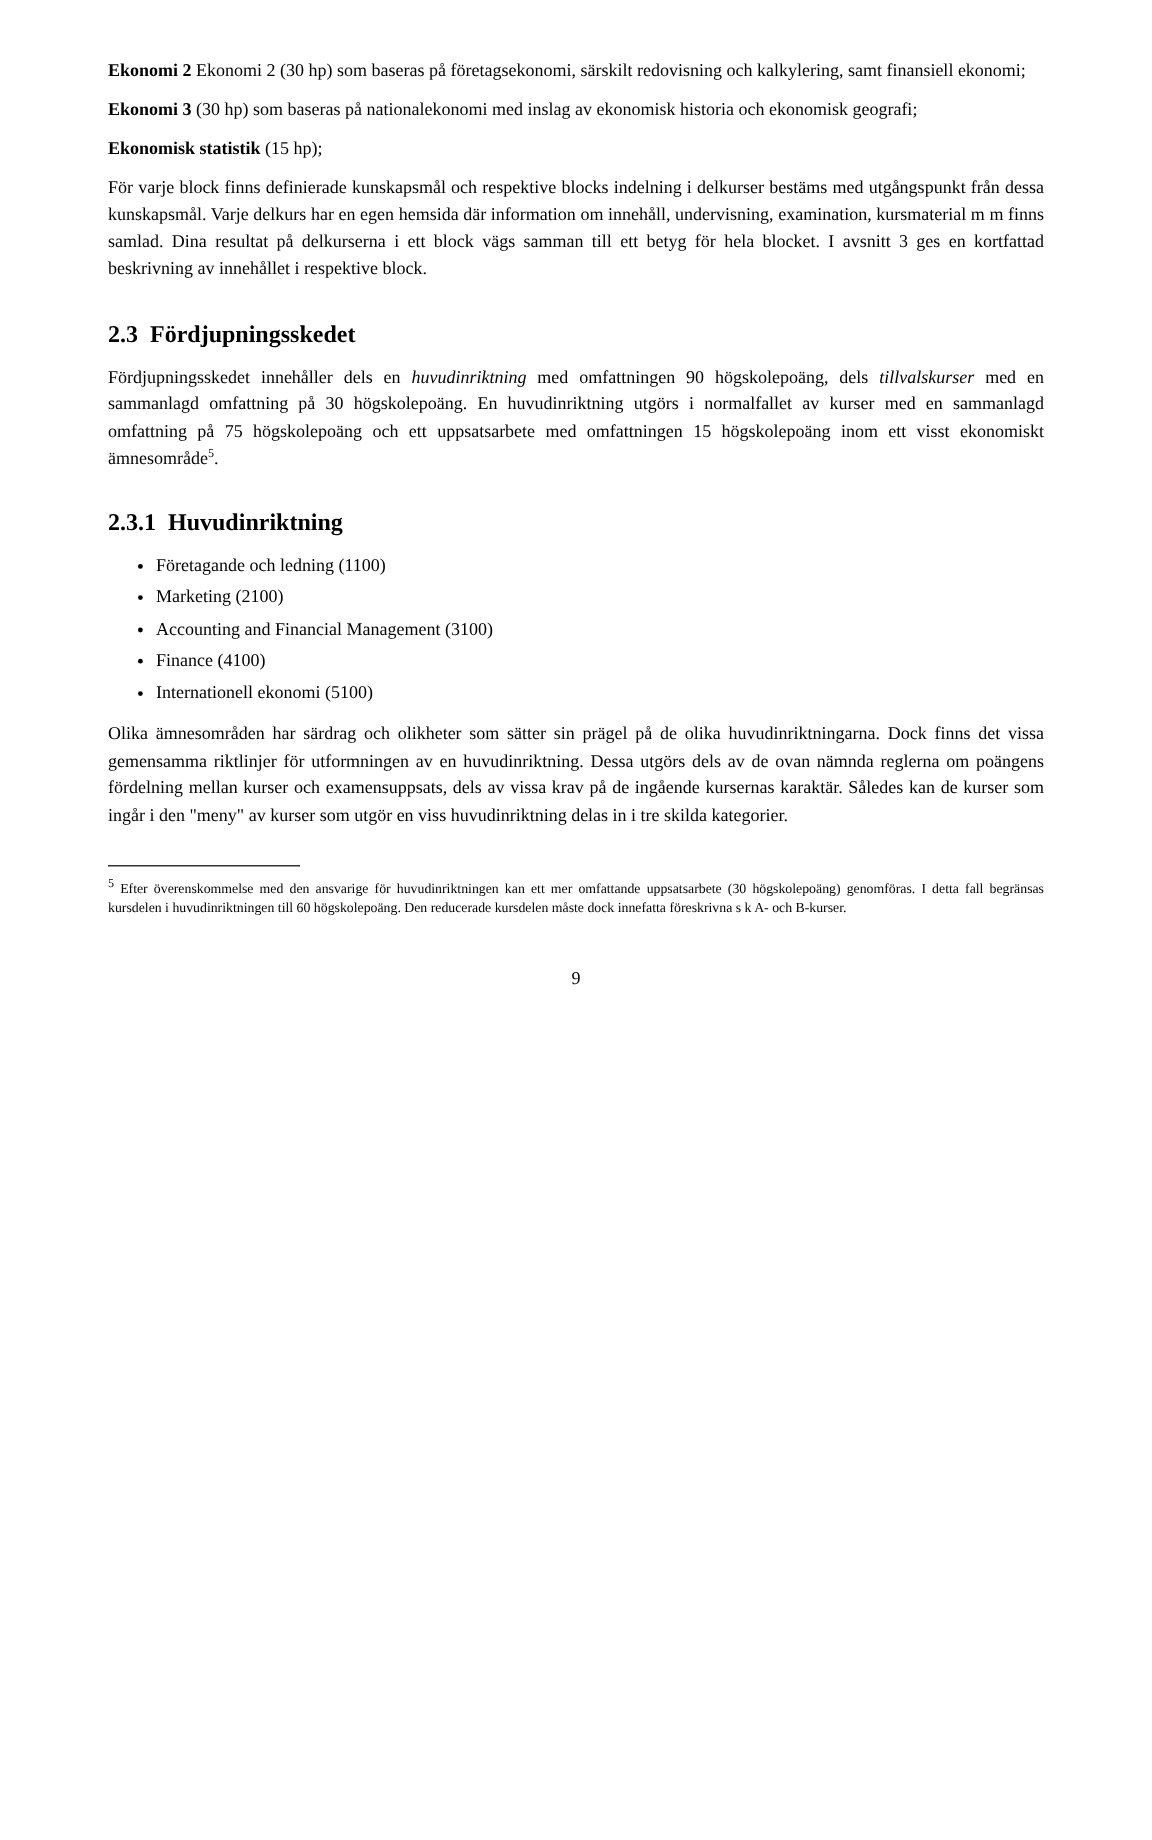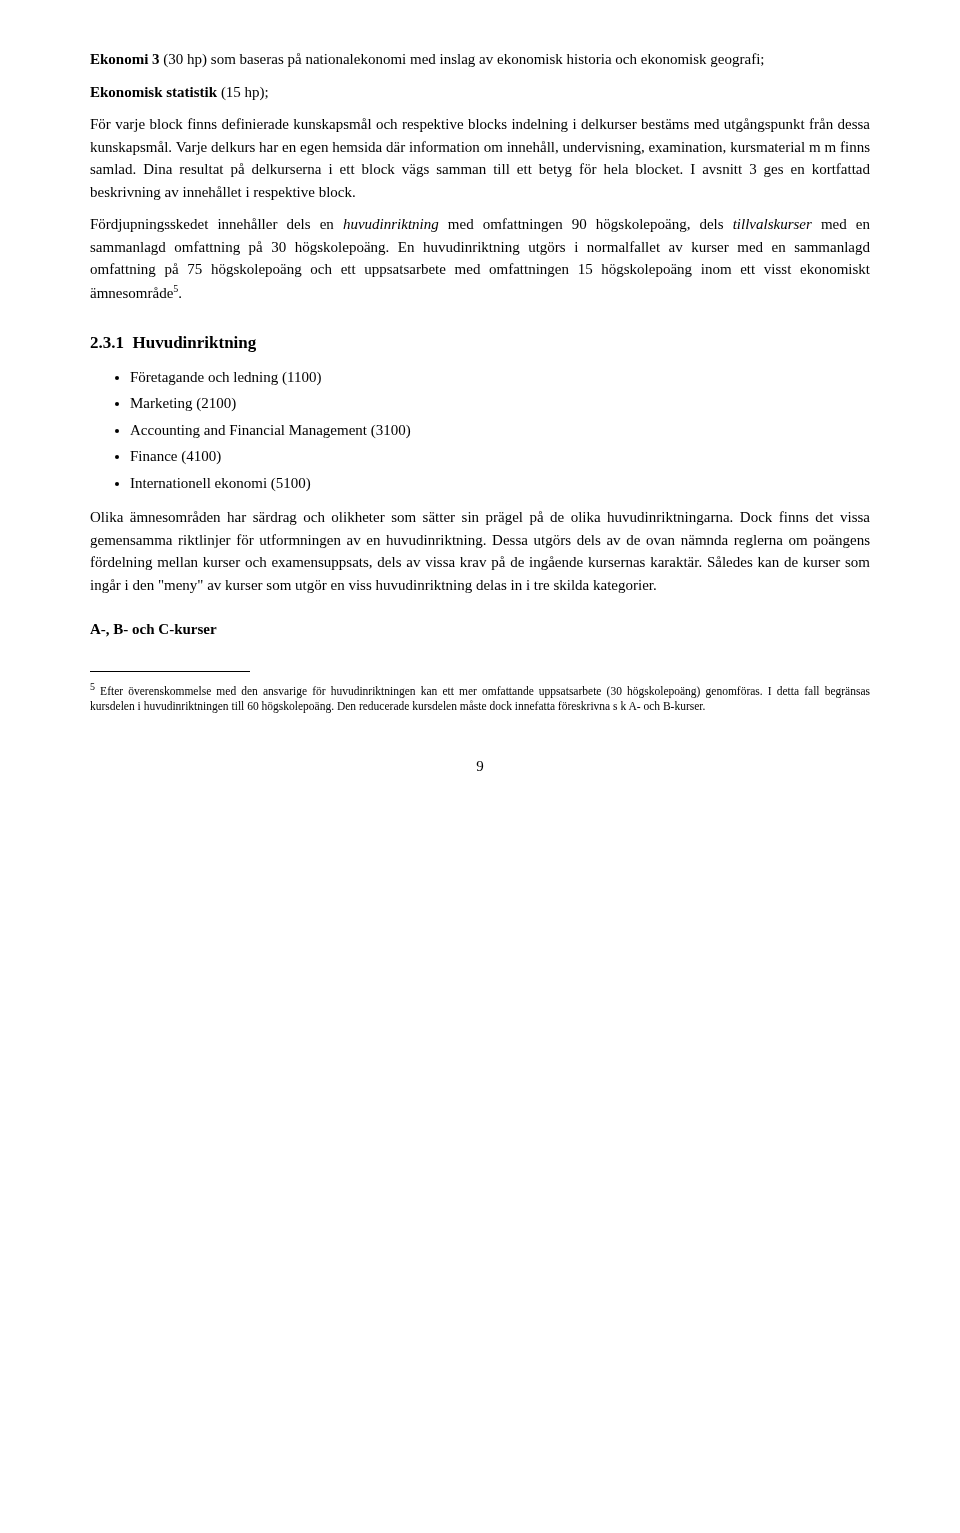--- a/index.html
+++ b/index.html
@@ -25,21 +25,21 @@
       text-align: justify;
       margin-bottom: 10px;
     }
     .section-heading {
       font-size: 20px;
       font-weight: bold;
       margin-top: 30px;
       margin-bottom: 10px;
     }
     .subsection-heading {
-      font-size: 17px;
+      font-size: 20px;
       font-weight: bold;
       margin-top: 24px;
       margin-bottom: 8px;
     }
     .bullet-list {
       margin-left: 40px;
       margin-bottom: 12px;
       list-style-type: disc;
     }
     .bullet-list li {
@@ -73,36 +73,45 @@
     sup {
       font-size: 10px;
       vertical-align: super;
     }
   </style>
 </head>
 <body>
 
 <div class="page-content">
 
+  <p>
+    <strong>Ekonomi 2</strong>
+    <span>Ekonomi 2 (30 hp) som baseras på företagsekonomi, särskilt redovisning och kalkylering, samt finansiell ekonomi;</span>
+  </p>
 
   <p>
     <strong>Ekonomi 3</strong>
     <span> (30 hp) som baseras på nationalekonomi med inslag av ekonomisk historia och ekonomisk geografi;</span>
   </p>
 
   <p>
     <strong>Ekonomisk statistik</strong>
     <span> (15 hp);</span>
   </p>
 
 
   <p>
     För varje block finns definierade kunskapsmål och respektive blocks indelning i delkurser bestäms med utgångspunkt från dessa kunskapsmål. Varje delkurs har en egen hemsida där information om innehåll, undervisning, examination, kursmaterial m m finns samlad. Dina resultat på delkurserna i ett block vägs samman till ett betyg för hela blocket. I avsnitt 3 ges en kortfattad beskrivning av innehållet i respektive block.
   </p>
 
+  <div style="margin-top: 28px; margin-bottom: 10px;">
+    <span class="section-heading">
+      <span>2.3</span>&nbsp;&nbsp;<span>Fördjupningsskedet</span>
+    </span>
+  </div>
 
   <p>
     Fördjupningsskedet innehåller dels en <em>huvudinriktning</em> med omfattningen 90 högskolepoäng, dels <em>tillvalskurser</em> med en sammanlagd omfattning på 30 högskolepoäng. En huvudinriktning utgörs i normalfallet av kurser med en sammanlagd omfattning på 75 högskolepoäng och ett uppsatsarbete med omfattningen 15 högskolepoäng inom ett visst ekonomiskt ämnesområde<sup>5</sup>.
   </p>
 
   <div style="margin-top: 26px; margin-bottom: 10px;">
     <span class="subsection-heading">
       <span>2.3.1</span>&nbsp;&nbsp;<span>Huvudinriktning</span>
     </span>
   </div>
@@ -123,23 +132,20 @@
     </li>
     <li>
       <span>Internationell ekonomi (5100)</span>
     </li>
   </ul>
 
   <p>
     Olika ämnesområden har särdrag och olikheter som sätter sin prägel på de olika huvudinriktningarna. Dock finns det vissa gemensamma riktlinjer för utformningen av en huvudinriktning. Dessa utgörs dels av de ovan nämnda reglerna om poängens fördelning mellan kurser och examensuppsats, dels av vissa krav på de ingående kursernas karaktär. Således kan de kurser som ingår i den "meny" av kurser som utgör en viss huvudinriktning delas in i tre skilda kategorier.
   </p>
 
-  <strong class="subheading-label">
-    <span>A-, B- och C-kurser</span>
-  </strong>
 
 
   <hr class="footnote-divider">
 
   <p class="footnote-text">
     <sup>5</sup> <span>Efter överenskommelse med den ansvarige för huvudinriktningen kan ett mer omfattande uppsatsarbete (30 högskolepoäng) genomföras. I detta fall begränsas kursdelen i huvudinriktningen till 60 högskolepoäng. Den reducerade kursdelen måste dock innefatta föreskrivna s k A- och B-kurser.</span>
   </p>
 
   <div class="page-number">
     <span>9</span>

